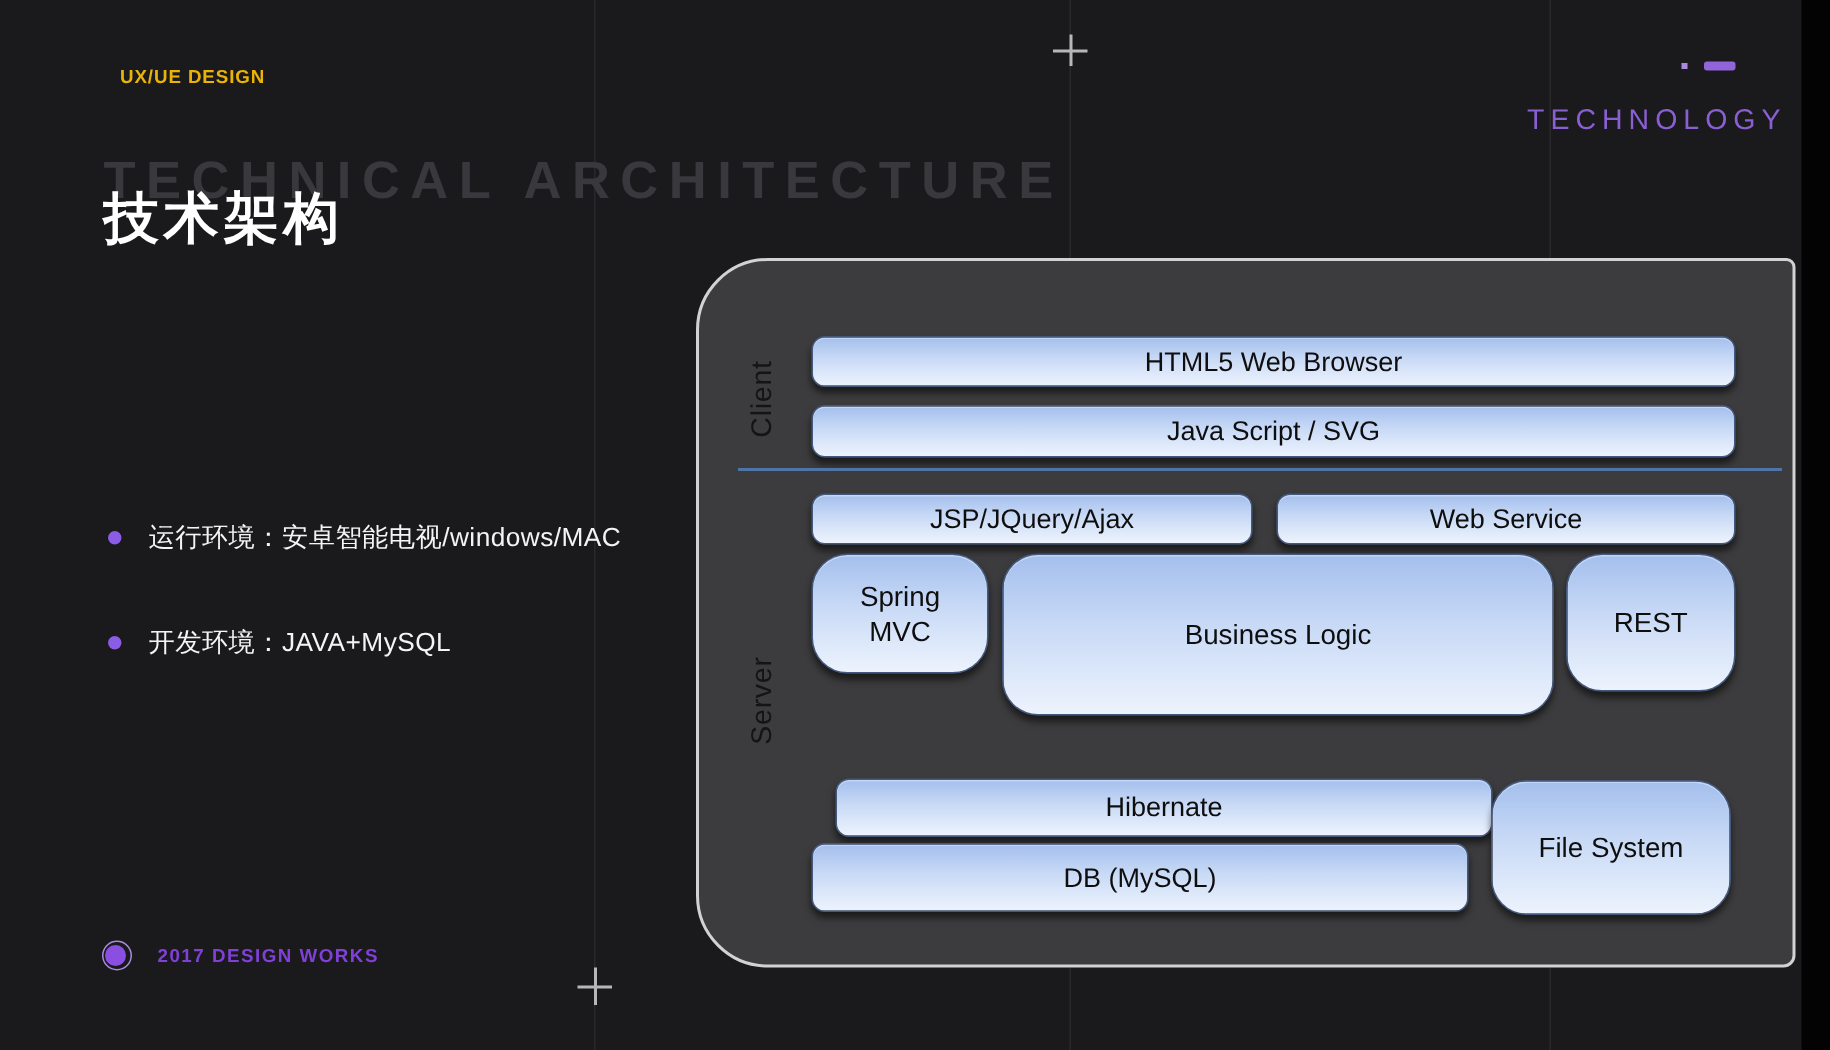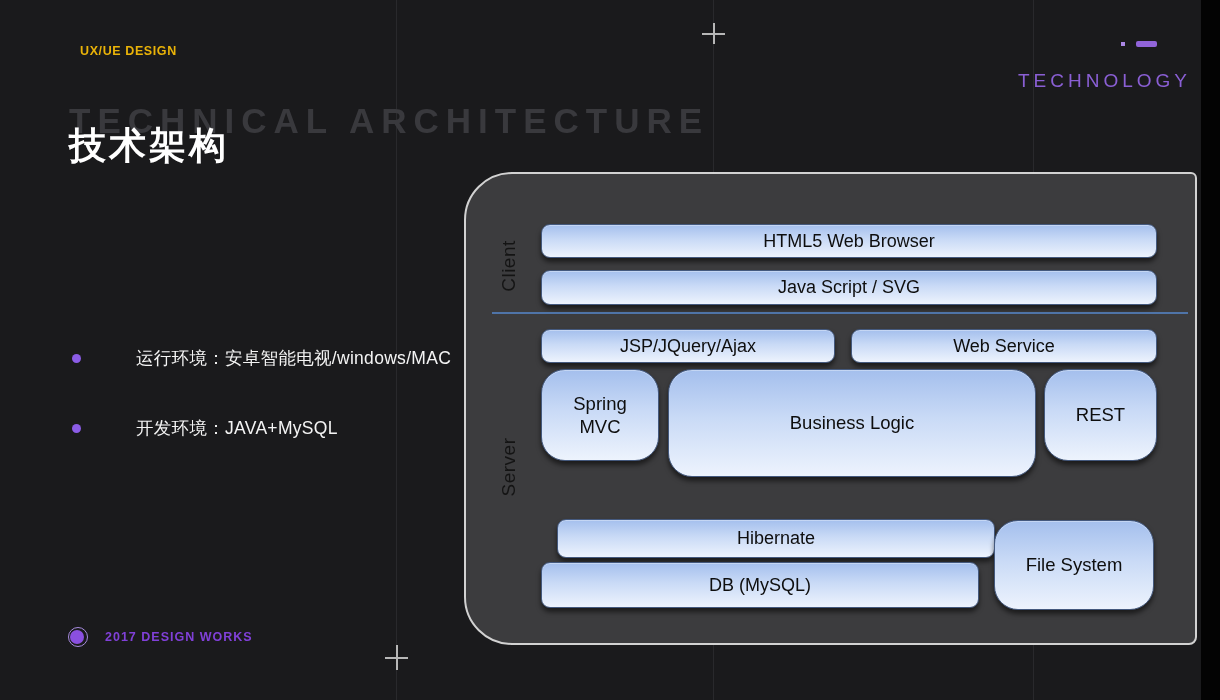--- a/index.html
+++ b/index.html
@@ -26,21 +26,21 @@
   #page-title{position:absolute;left:69px;top:121px;font-size:37px;font-weight:800;
     letter-spacing:3px;color:#ffffff;white-space:nowrap;}
 
   
   #corner-dot{position:absolute;left:1121px;top:42px;width:4px;height:4px;background:#ab87e4;}
   #corner-dash{position:absolute;left:1136px;top:41px;width:21px;height:6px;border-radius:2px;background:#9164d9;}
   #corner-label{position:absolute;left:1018px;top:70px;font-size:19px;font-weight:500;
     letter-spacing:4px;color:#8a5fd4;}
 
   
-  .bullet-item{position:absolute;left:72px;display:flex;align-items:center;gap:37px;}
+  .bullet-item{position:absolute;left:72px;display:flex;align-items:center;}
   .bullet-dot{width:9px;height:9px;border-radius:50%;background:#8b5ce6;margin-right:18px;flex:0 0 auto;}
   .bullet-text{font-size:17.5px;color:#f4f4f4;letter-spacing:.3px;}
 
   
   #footer{position:absolute;left:68px;top:627px;display:flex;align-items:center;}
   #footer-icon{position:relative;width:20px;height:20px;border:1.5px solid #a88ce0;border-radius:50%;box-sizing:border-box;}
   #footer-icon .fill{position:absolute;left:0.5px;top:1.5px;width:14px;height:14px;border-radius:50%;background:#8a4fe0;}
   #footer-label{margin-left:17px;font-size:12.5px;font-weight:bold;letter-spacing:1px;color:#8040d8;}
 
   
@@ -106,21 +106,21 @@
     <div class="side-label" style="left:-7px;top:282px;width:100px;text-align:center">Server</div>
 
     <div class="abox" style="left:75px;top:50px;width:616px;height:34px">HTML5 Web Browser</div>
     <div class="abox" style="left:75px;top:96px;width:616px;height:35px">Java Script / SVG</div>
 
     <div id="divider" style="left:26px;top:138px;width:696px"></div>
 
     <div class="abox" style="left:75px;top:155px;width:294px;height:34px">JSP/JQuery/Ajax</div>
     <div class="abox" style="left:385px;top:155px;width:306px;height:34px">Web Service</div>
 
-    <div class="abox big" style="left:75px;top:195px;width:118px;height:92px;padding:11px 18px">Spring MVC</div>
+    <div class="abox big" style="left:75px;top:195px;width:118px;height:80px;padding:11px 18px">Spring MVC</div>
     <div class="abox big" style="left:202px;top:195px;width:368px;height:108px">Business Logic</div>
     <div class="abox big" style="left:578px;top:195px;width:113px;height:92px">REST</div>
 
 
     <div class="abox" style="left:91px;top:345px;width:438px;height:39px">Hibernate</div>
     <div class="abox" style="left:75px;top:388px;width:438px;height:46px">DB (MySQL)</div>
     <div class="abox big" style="left:528px;top:346px;width:160px;height:90px">File System</div>
   </div>
 
   <div id="right-band"></div>

